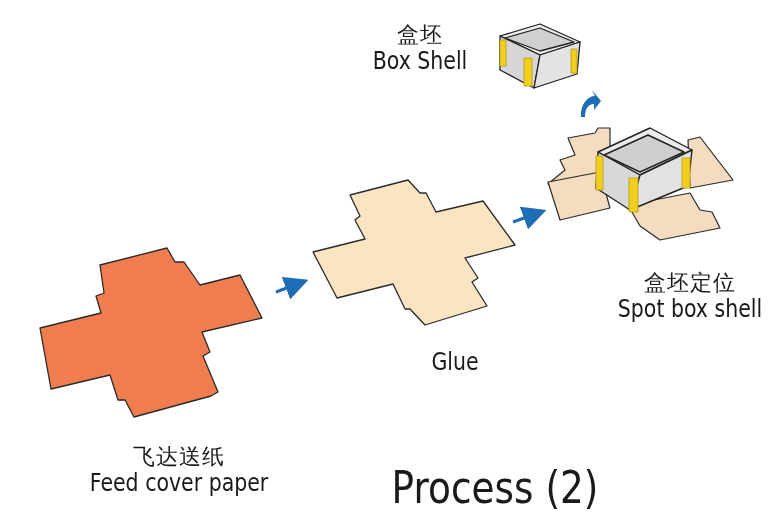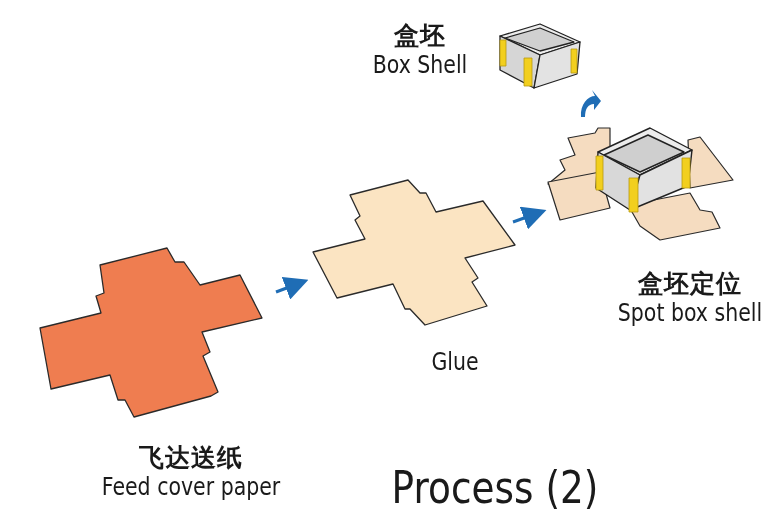--- a/index.html
+++ b/index.html
@@ -1,20 +1,20 @@
 <!DOCTYPE html>
 <html><head>
 <meta charset="utf-8">
 <style>
   html, body { margin:0; padding:0; background:#ffffff; }
   body { width:780px; height:520px; position:relative; overflow:hidden;
          font-family:"DejaVu Sans", "Liberation Sans", sans-serif; color:#1a1a1a; }
   svg.stage { position:absolute; left:0; top:0; }
   .label { position:absolute; text-align:center; line-height:1.15; }
-  .label .cn { display:block; font-size:25px; letter-spacing:1px;font-weight:bold; }
+  .label .cn { display:block; font-size:22px; letter-spacing:1px; }
   .label .en { display:block; font-size:25px; transform:scaleX(0.82); transform-origin:center; }
   .title { position:absolute; left:360px; top:462px; width:270px; text-align:center;
            font-size:44px; transform:scaleX(0.85); transform-origin:center; }
 </style>
 </head>
 <body>
 
 <svg class="stage" width="780" height="520" viewBox="0 0 780 520">
   <defs>
     <marker id="ah" markerWidth="8" markerHeight="8" refX="5" refY="4" orient="auto">
@@ -54,21 +54,21 @@
   <line x1="276" y1="292" x2="300" y2="283" stroke="#1f6db5" stroke-width="3" marker-end="url(#ah)"></line>
   <line x1="513" y1="222" x2="538" y2="213" stroke="#1f6db5" stroke-width="3" marker-end="url(#ah)"></line>
   <path d="M581,117 C580,104 588,96 595,96 L592,90 L601,101 L594,110 L594,104 C588,104 585,109 585,117 Z" fill="#1f6db5"></path>
 </svg>
 
 <div class="label" style="left:340px;top:22px;width:160px;">
   <span class="cn">盒坯</span>
   <span class="en">Box Shell</span>
 </div>
 
-<div class="label" style="left:76px;top:444px;width:230px;">
+<div class="label" style="left:64px;top:444px;width:230px;">
   <span class="cn">飞达送纸</span>
   <span class="en">Feed cover paper</span>
 </div>
 
 <div class="label" style="left:385px;top:348px;width:140px;">
   <span class="en">Glue</span>
 </div>
 
 <div class="label" style="left:590px;top:270px;width:200px;">
   <span class="cn">盒坯定位</span>

